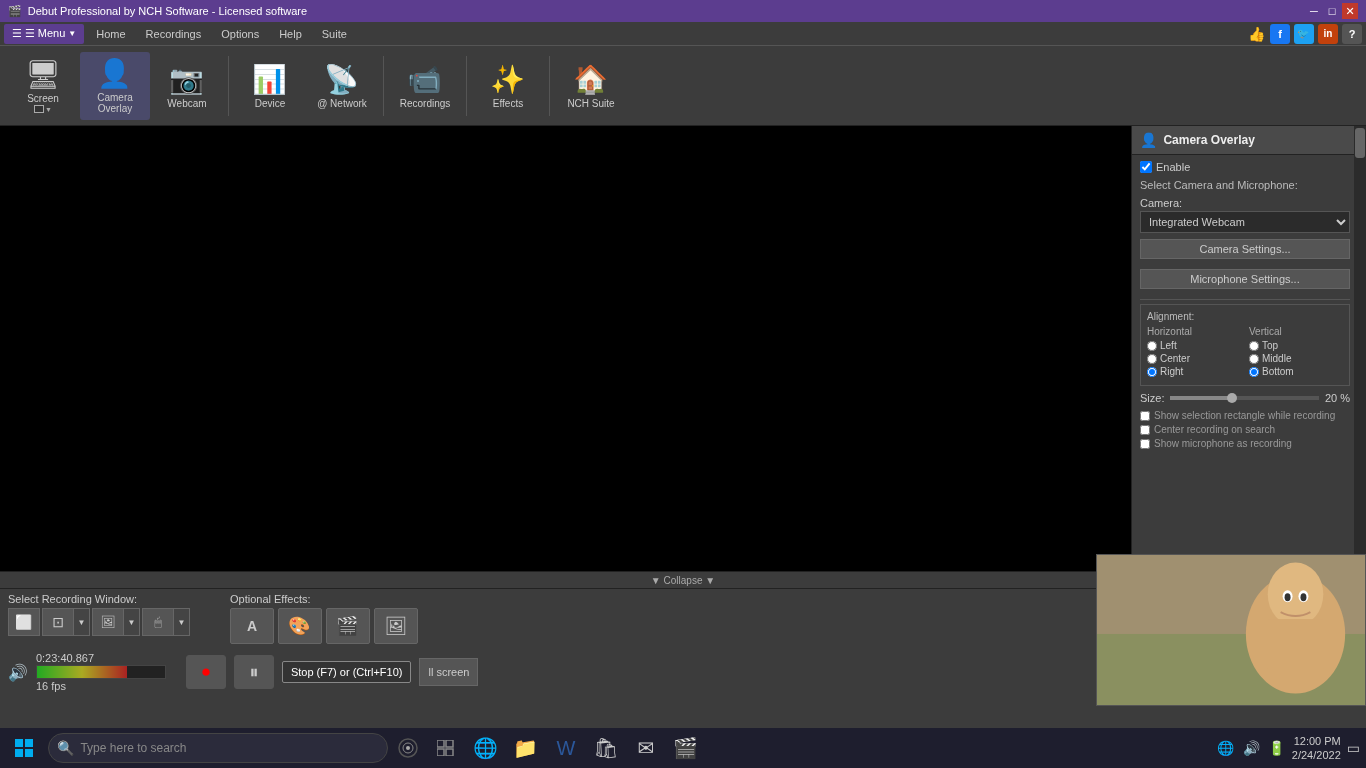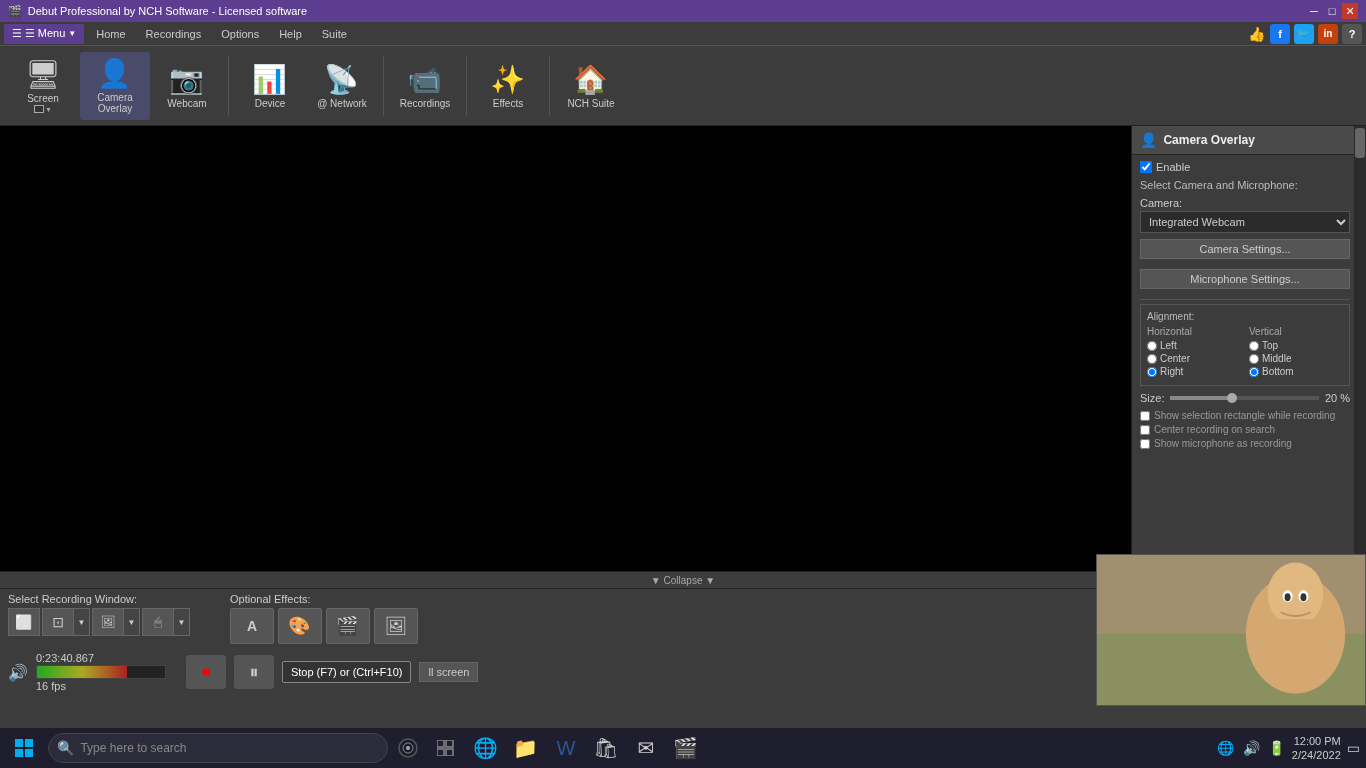--- a/index.html
+++ b/index.html
@@ -88,21 +88,21 @@
 
     .volume-icon { font-size: 16px; color: #aaa; cursor: pointer; }
     .audio-meter { width: 130px; height: 14px; background: #222; border: 1px solid #444; position: relative; overflow: hidden; margin-right: 4px; }
     .audio-meter-bar { height: 100%; background: linear-gradient(to right, #2a2, #aa2, #a22); width: 70%; }
 
     .transport-btn { width: 40px; height: 34px; border-radius: 3px; display: inline-flex; align-items: center; justify-content: center; cursor: pointer; font-size: 18px; border: 1px solid #555; }
     .record-btn { background: #555; color: #fff; }
     .pause-btn { background: #555; color: #ccc; }
 
     .stop-tooltip { background: #333; border: 1px solid #888; color: #fff; padding: 4px 8px; font-size: 11px; position: relative; display: inline-block; border-radius: 2px; }
-    .fullscreen-btn { background: #555; color: #ccc; border: 1px solid #666; padding: 2px 8px; font-size: 11px; cursor: pointer; height: 20px; }
+    .fullscreen-btn { background: #555; color: #ccc; border: 1px solid #666; padding: 2px 8px; font-size: 11px; cursor: pointer; height: 28px; }
 
     
     #status-bar { background: #3c3c3c; height: 22px; display: flex; align-items: center; padding: 0 8px; font-size: 11px; color: #aaa; border-top: 1px solid #222; }
 
     
     #taskbar { background: #1e1e2e; height: 40px; display: flex; align-items: center; padding: 0 4px; gap: 4px; position: absolute; bottom: 0; left: 0; right: 0; }
     #start-btn { width: 40px; height: 38px; display: flex; align-items: center; justify-content: center; cursor: pointer; }
     #search-bar { display: flex; align-items: center; background: #2b2b3b; border: 1px solid #444; height: 30px; width: 340px; padding: 0 8px; gap: 6px; border-radius: 15px; cursor: text; }
     #search-bar .search-icon { font-size: 14px; color: #888; }
     #search-bar .search-placeholder { font-size: 12px; color: #888; }

